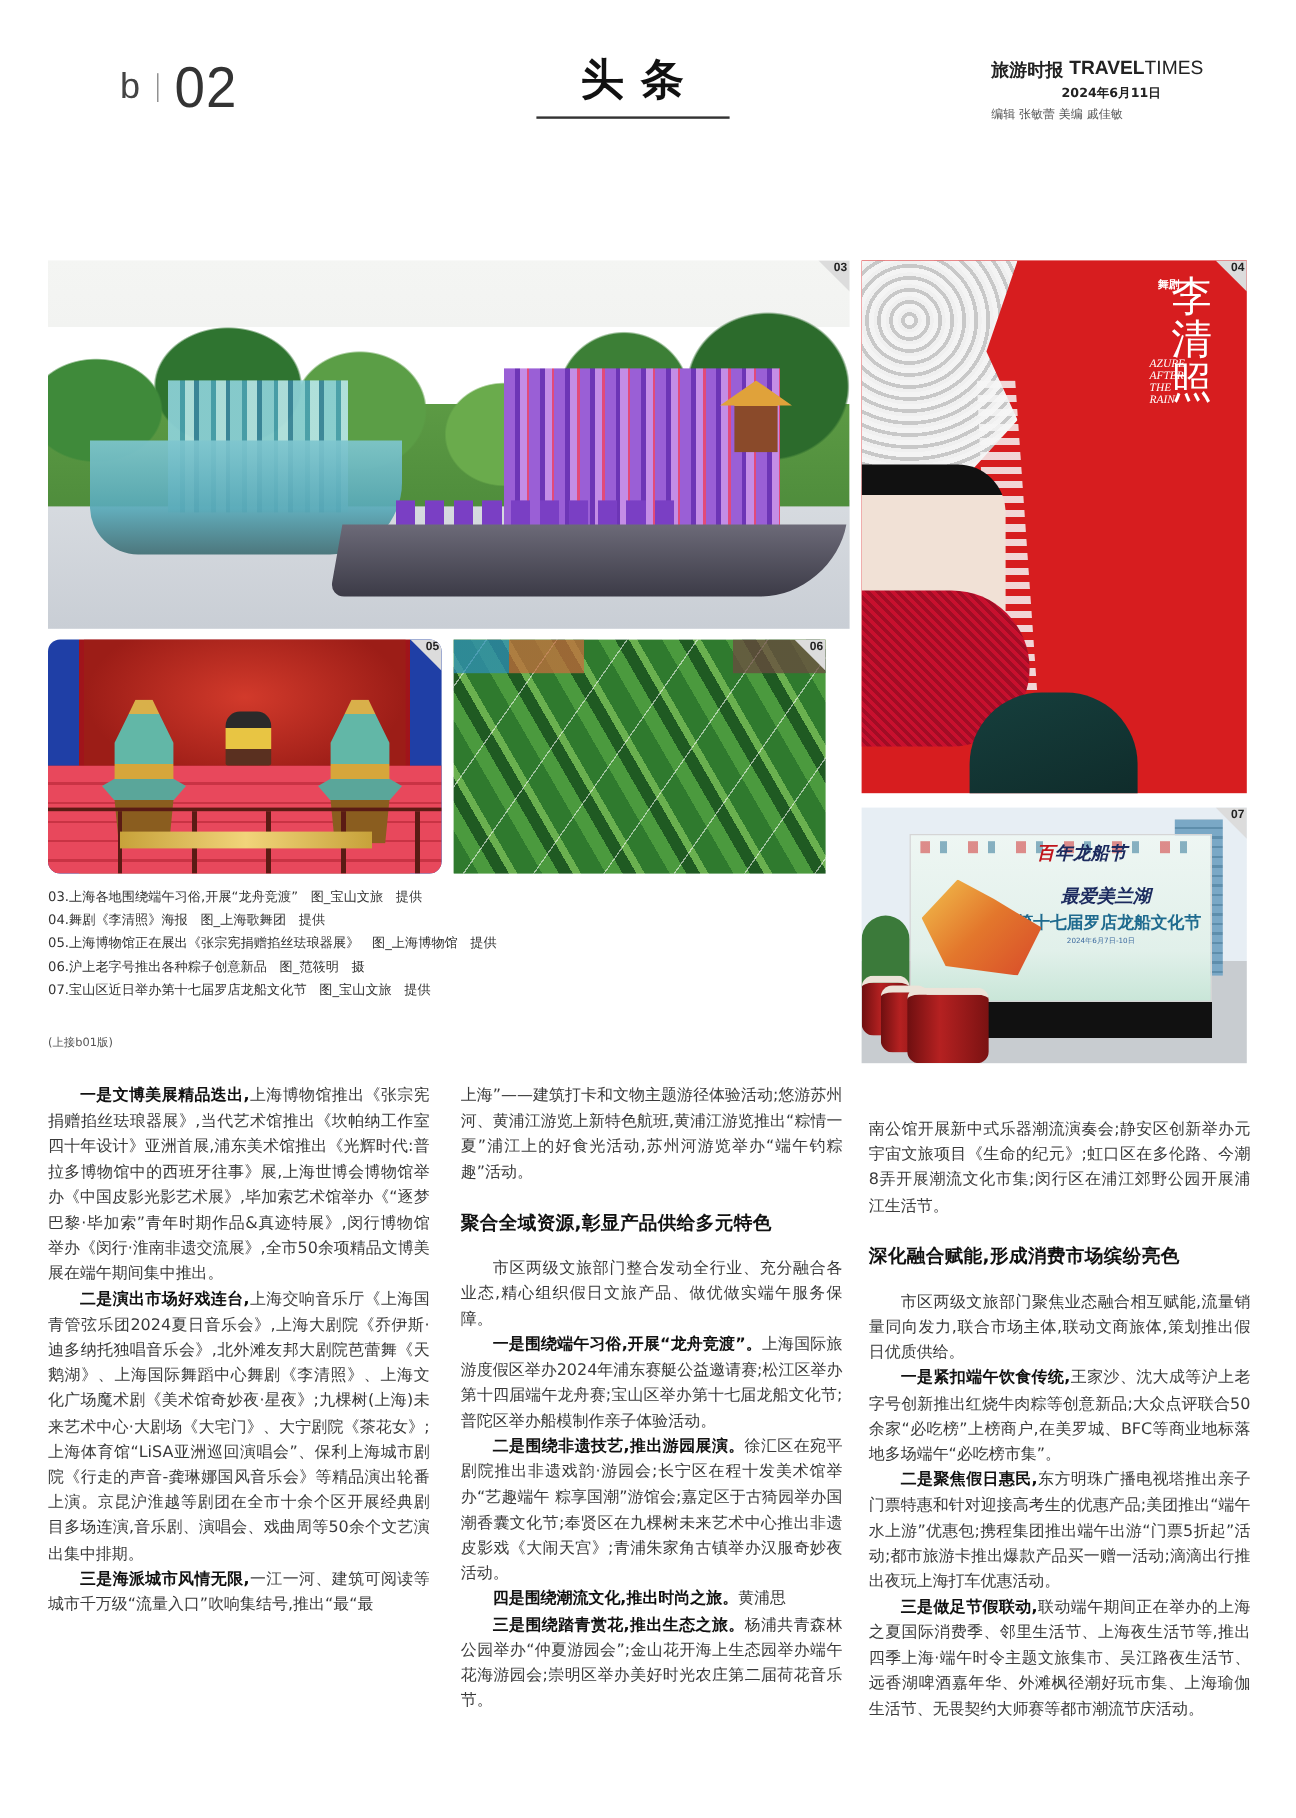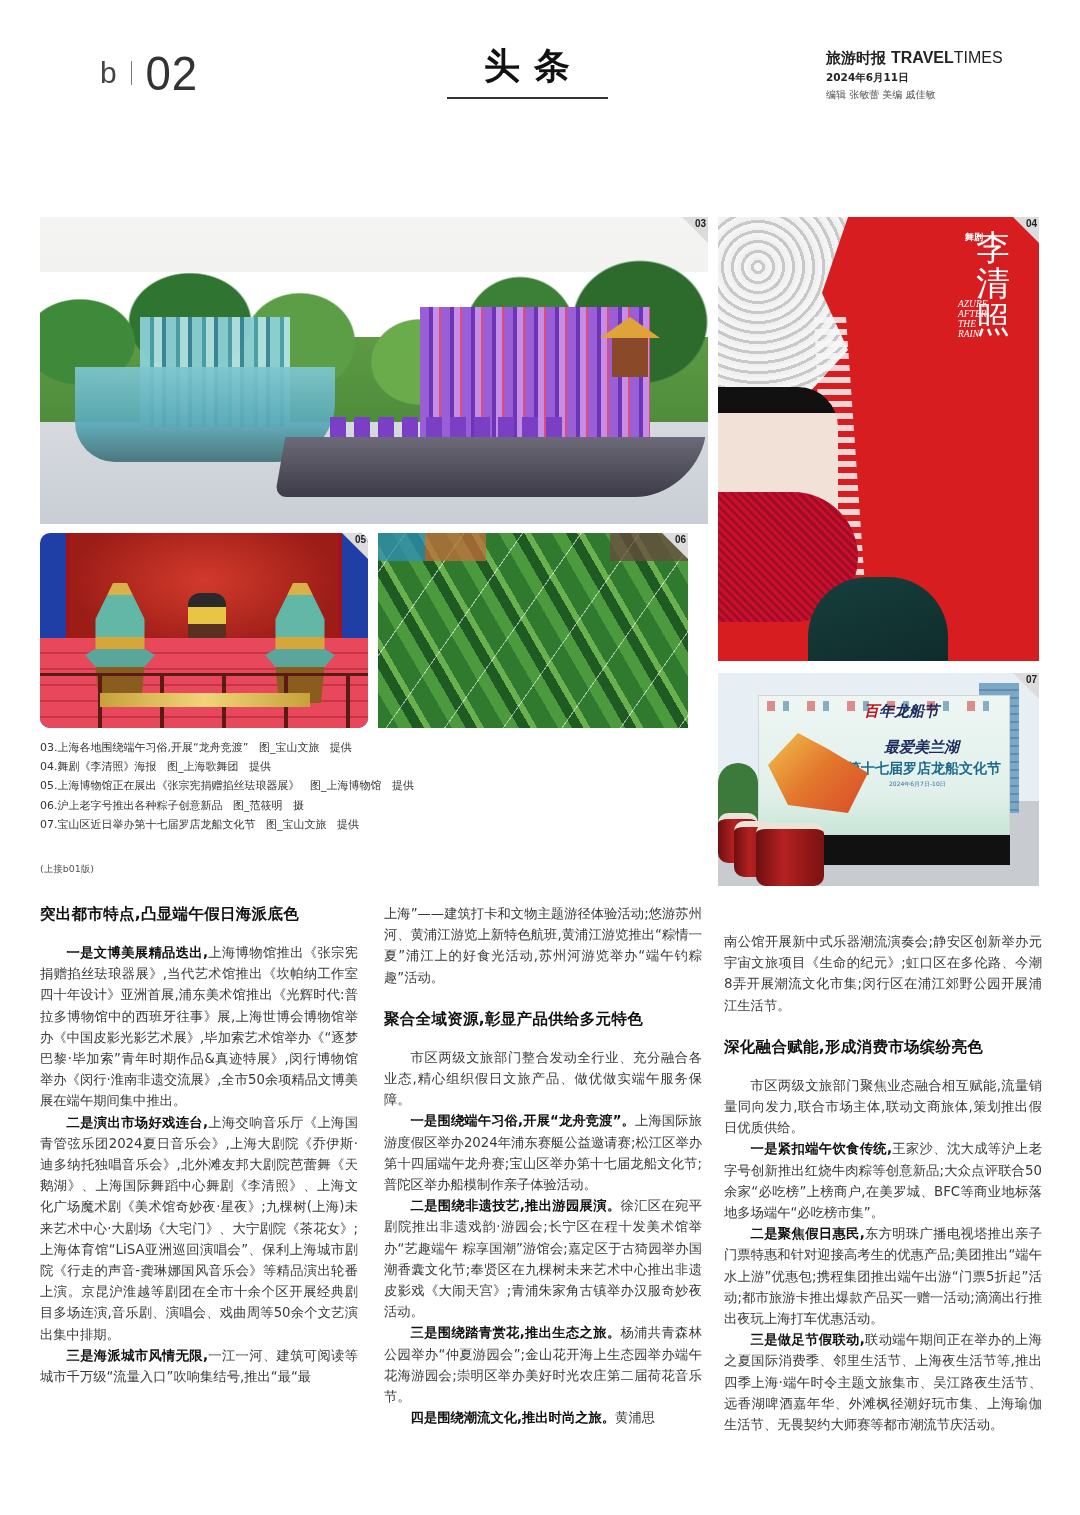--- a/index.html
+++ b/index.html
@@ -11,21 +11,21 @@
   .hdr-page .sec { font-family: "Liberation Sans", sans-serif; font-size: 30px; font-weight: 300; color: #444; }
   .hdr-page .bar { width: 1px; height: 24px; background: #777; margin: 0 12px 0 14px; }
   .hdr-page .num { font-family: "Liberation Sans", sans-serif; font-size: 48px; font-weight: 200; color: #333; letter-spacing: 1px; transform: scaleX(0.95); }
   .hdr-title { position: absolute; left: 447px; top: 42px; width: 160px; text-align: center; font-size: 36px; font-weight: bold; color: #111; letter-spacing: 14px; padding-left: 14px; }
   .hdr-rule { position: absolute; left: 447px; top: 97px; width: 161px; height: 2px; background: #333; }
   .masthead { position: absolute; left: 826px; top: 49px; width: 200px; }
   .masthead .name { font-size: 15px; color: #222; display: flex; align-items: flex-start; white-space: nowrap; }
   .masthead .name .cn { font-weight: bold; margin-right: 5px; }
   .masthead .name .en-b { font-family: "Liberation Sans", sans-serif; font-weight: bold; font-size: 16px; }
   .masthead .name .en-l { font-family: "Liberation Sans", sans-serif; font-size: 16px; font-weight: normal; }
-  .masthead .date { font-size: 10.5px; font-weight: bold; color: #222; margin-top: 3px; }
+  .masthead .date { font-size: 10.5px; font-weight: bold; color: #222; margin-top: 3px; text-align: center; }
   .masthead .byline { font-size: 10px; color: #555; margin-top: 3px; }
 
   
   .photo { position: absolute; overflow: hidden; }
   .photo .tag { position: absolute; right: 0; top: 0; width: 0; height: 0; border-top: 26px solid #dcdcdc; border-left: 26px solid transparent; }
   .photo .tag-num { position: absolute; right: 2px; top: 1px; font-size: 10px; font-weight: bold; color: #222; font-family: "Liberation Sans", sans-serif; padding-left: 29px; }
 
   
   #p03 { left: 40px; top: 217px; width: 668px; height: 307px;
     background:
@@ -216,35 +216,34 @@
 <div class="captions">
   <div class="cap">03.上海各地围绕端午习俗,开展“龙舟竞渡”   图_宝山文旅   提供</div>
   <div class="cap">04.舞剧《李清照》海报   图_上海歌舞团   提供</div>
   <div class="cap">05.上海博物馆正在展出《张宗宪捐赠掐丝珐琅器展》   图_上海博物馆   提供</div>
   <div class="cap">06.沪上老字号推出各种粽子创意新品   图_范筱明   摄</div>
   <div class="cap">07.宝山区近日举办第十七届罗店龙船文化节   图_宝山文旅   提供</div>
 </div>
 <div class="cont">(上接b01版)</div>
 
 <div class="col col1">
-  <h2>突出都市特点,凸显端午假日海派底色</h2>
   <p><b>一是文博美展精品迭出,</b><span>上海博物馆推出《张宗宪捐赠掐丝珐琅器展》,当代艺术馆推出《坎帕纳工作室四十年设计》亚洲首展,浦东美术馆推出《光辉时代:普拉多博物馆中的西班牙往事》展,上海世博会博物馆举办《中国皮影光影艺术展》,毕加索艺术馆举办《“逐梦巴黎·毕加索”青年时期作品&amp;真迹特展》,闵行博物馆举办《闵行·淮南非遗交流展》,全市50余项精品文博美展在端午期间集中推出。</span></p>
   <p><b>二是演出市场好戏连台,</b><span>上海交响音乐厅《上海国青管弦乐团2024夏日音乐会》,上海大剧院《乔伊斯·迪多纳托独唱音乐会》,北外滩友邦大剧院芭蕾舞《天鹅湖》、上海国际舞蹈中心舞剧《李清照》、上海文化广场魔术剧《美术馆奇妙夜·星夜》;九棵树(上海)未来艺术中心·大剧场《大宅门》、大宁剧院《茶花女》;上海体育馆“LiSA亚洲巡回演唱会”、保利上海城市剧院《行走的声音-龚琳娜国风音乐会》等精品演出轮番上演。京昆沪淮越等剧团在全市十余个区开展经典剧目多场连演,音乐剧、演唱会、戏曲周等50余个文艺演出集中排期。</span></p>
   <p><b>三是海派城市风情无限,</b><span id="c1tail">一江一河、建筑可阅读等城市千万级“流量入口”吹响集结号,推出“最“最</span></p>
 </div>
 
 <div class="col col2">
   <p class="noind" id="c2head">上海”——建筑打卡和文物主题游径体验活动;悠游苏州河、黄浦江游览上新特色航班,黄浦江游览推出“粽情一夏”浦江上的好食光活动,苏州河游览举办“端午钓粽趣”活动。</p>
   <div class="gap"></div>
   <h2>聚合全域资源,彰显产品供给多元特色</h2>
   <p>市区两级文旅部门整合发动全行业、充分融合各业态,精心组织假日文旅产品、做优做实端午服务保障。</p>
   <p><b>一是围绕端午习俗,开展“龙舟竞渡”。</b><span>上海国际旅游度假区举办2024年浦东赛艇公益邀请赛;松江区举办第十四届端午龙舟赛;宝山区举办第十七届龙船文化节;普陀区举办船模制作亲子体验活动。</span></p>
   <p><b>二是围绕非遗技艺,推出游园展演。</b><span>徐汇区在宛平剧院推出非遗戏韵·游园会;长宁区在程十发美术馆举办“艺趣端午  粽享国潮”游馆会;嘉定区于古猗园举办国潮香囊文化节;奉贤区在九棵树未来艺术中心推出非遗皮影戏《大闹天宫》;青浦朱家角古镇举办汉服奇妙夜活动。</span></p>
+  <p><b>四是围绕潮流文化,推出时尚之旅。</b><span id="c2tail">黄浦思</span></p>
   <p><b>三是围绕踏青赏花,推出生态之旅。</b><span>杨浦共青森林公园举办“仲夏游园会”;金山花开海上生态园举办端午花海游园会;崇明区举办美好时光农庄第二届荷花音乐节。</span></p>
-  <p><b>四是围绕潮流文化,推出时尚之旅。</b><span id="c2tail">黄浦思</span></p>
 </div>
 
 <div class="col col3">
   <p class="noind" id="c3head">南公馆开展新中式乐器潮流演奏会;静安区创新举办元宇宙文旅项目《生命的纪元》;虹口区在多伦路、今潮8弄开展潮流文化市集;闵行区在浦江郊野公园开展浦江生活节。</p>
   <div class="gap"></div>
   <h2>深化融合赋能,形成消费市场缤纷亮色</h2>
   <p>市区两级文旅部门聚焦业态融合相互赋能,流量销量同向发力,联合市场主体,联动文商旅体,策划推出假日优质供给。</p>
   <p><b>一是紧扣端午饮食传统,</b><span>王家沙、沈大成等沪上老字号创新推出红烧牛肉粽等创意新品;大众点评联合50余家“必吃榜”上榜商户,在美罗城、BFC等商业地标落地多场端午“必吃榜市集”。</span></p>
   <p><b>二是聚焦假日惠民,</b><span>东方明珠广播电视塔推出亲子门票特惠和针对迎接高考生的优惠产品;美团推出“端午水上游”优惠包;携程集团推出端午出游“门票5折起”活动;都市旅游卡推出爆款产品买一赠一活动;滴滴出行推出夜玩上海打车优惠活动。</span></p>
   <p><b>三是做足节假联动,</b><span>联动端午期间正在举办的上海之夏国际消费季、邻里生活节、上海夜生活节等,推出四季上海·端午时令主题文旅集市、吴江路夜生活节、远香湖啤酒嘉年华、外滩枫径潮好玩市集、上海瑜伽生活节、无畏契约大师赛等都市潮流节庆活动。</span></p>

